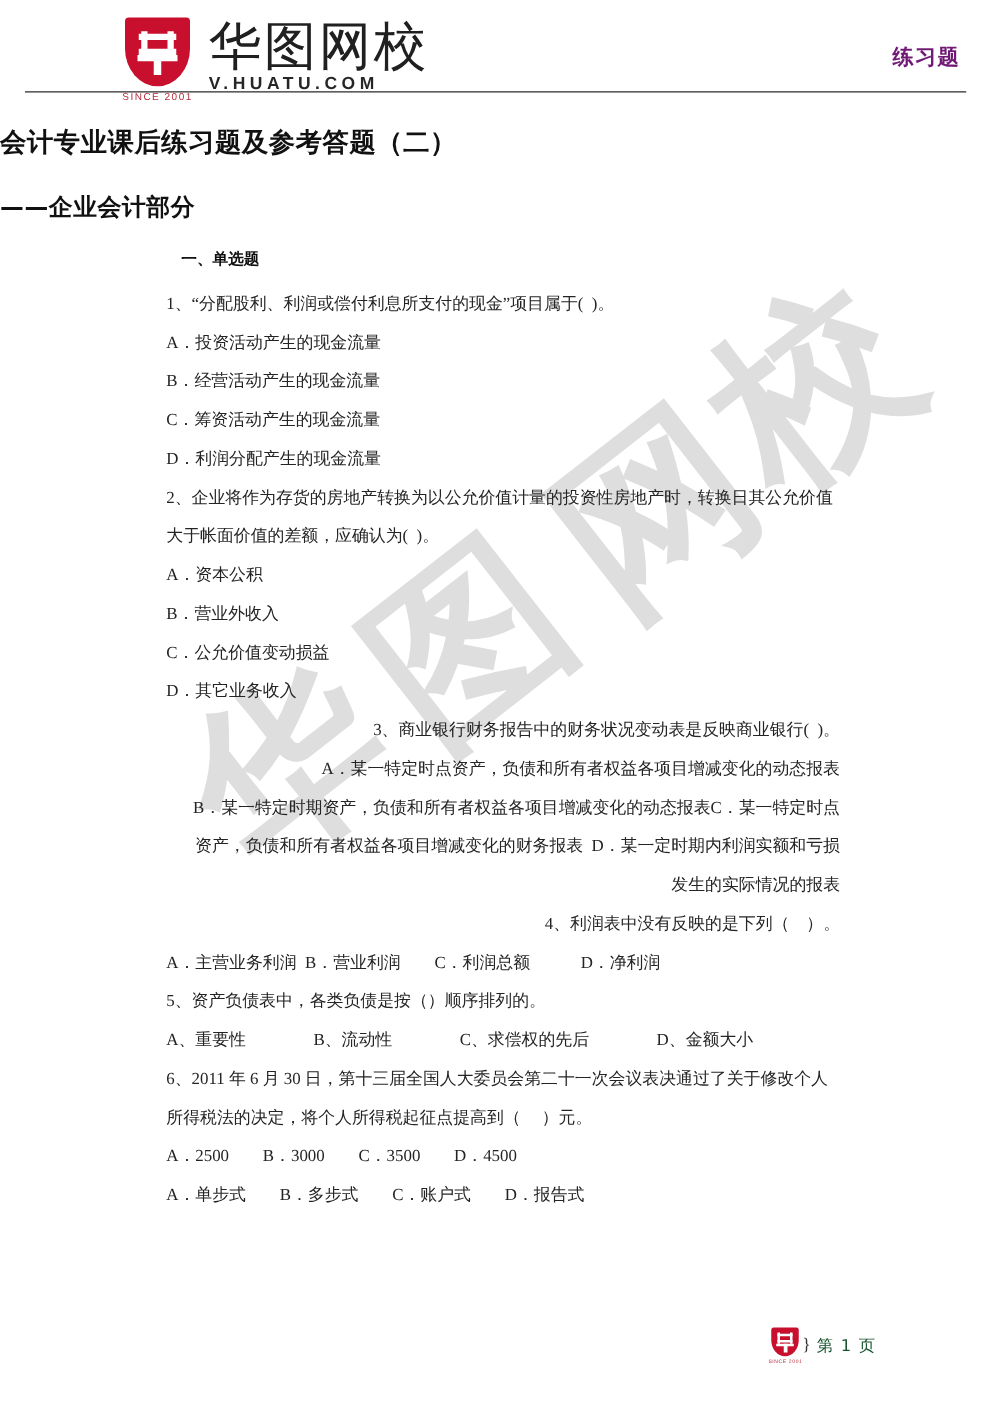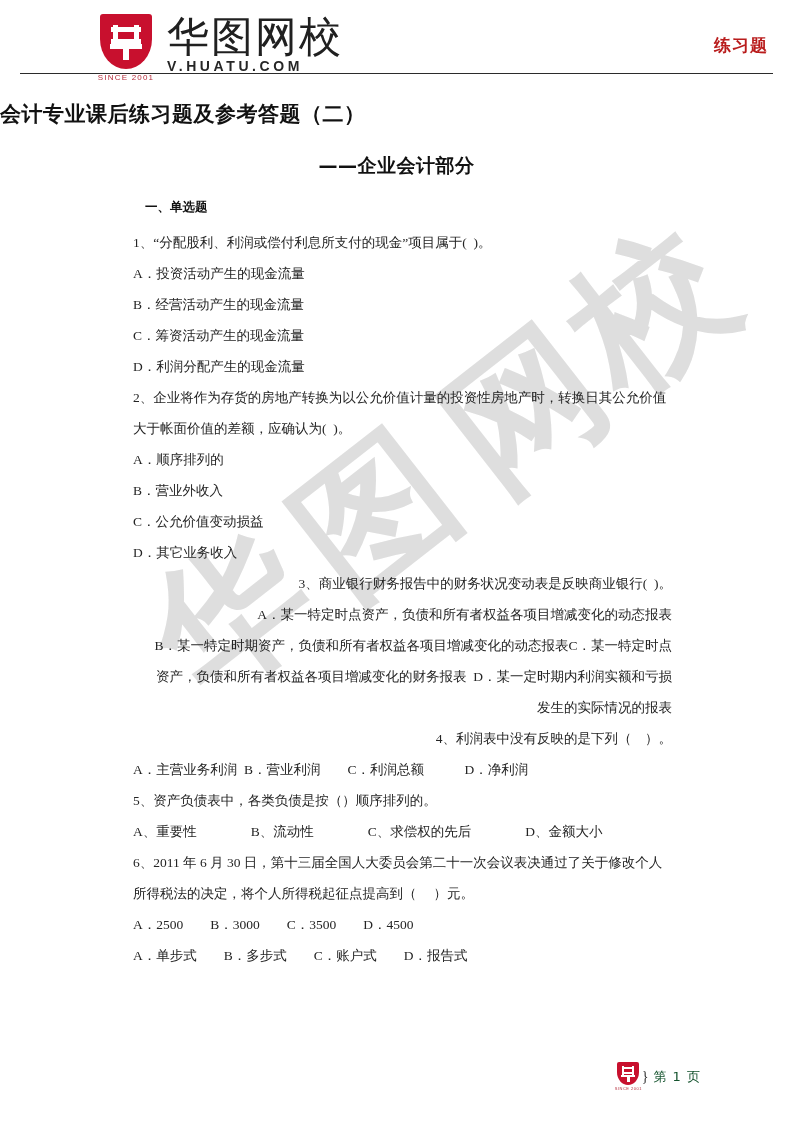--- a/index.html
+++ b/index.html
@@ -131,21 +131,21 @@
     white-space: nowrap;
   }
   .header-right {
     position: absolute;
     right: 25px;
     top: 34px;
     font-family: Liberation Sans, sans-serif;
     font-weight: 700;
     font-size: 17px;
     letter-spacing: 1px;
-    color: #b91c1c;
+    color: #701a75;
   }
   .header-rule {
     position: absolute;
     left: 20px;
     right: 20px;
     top: 73px;
     height: 0;
     border-top: 1.4px solid #2b2b2b;
   }
 
@@ -158,21 +158,21 @@
     font-weight: 700;
     font-size: 21px;
     letter-spacing: 0.5px;
     color: #111111;
     z-index: 2;
   }
   .doc-subtitle {
     position: absolute;
     left: 0; right: 0;
     top: 153px;
-    text-align: center;
+    text-align: left;
     font-family: "DejaVu Sans", "Liberation Sans", sans-serif;
     font-weight: 700;
     font-size: 19px;
     letter-spacing: 0.5px;
     color: #111111;
     z-index: 2;
   }
 
   
   .content {
@@ -303,21 +303,21 @@
   <div class="content">
     <div class="section-head">一、单选题</div>
 
     <div class="line q">1、“分配股利、利润或偿付利息所支付的现金”项目属于(  )。</div>
     <div class="line opt">A．投资活动产生的现金流量</div>
     <div class="line opt">B．经营活动产生的现金流量</div>
     <div class="line opt">C．筹资活动产生的现金流量</div>
     <div class="line opt">D．利润分配产生的现金流量</div>
 
     <div class="line q">2、企业将作为存货的房地产转换为以公允价值计量的投资性房地产时，转换日其公允价值大于帐面价值的差额，应确认为(  )。</div>
-    <div class="line opt">A．顺序排列的</div>
+    <div class="line opt">A．资本公积</div>
     <div class="line opt">B．营业外收入</div>
     <div class="line opt">C．公允价值变动损益</div>
     <div class="line opt">D．其它业务收入</div>
 
     <div class="line q indent">3、商业银行财务报告中的财务状况变动表是反映商业银行(  )。</div>
     <div class="line opt indent">A．某一特定时点资产，负债和所有者权益各项目增减变化的动态报表</div>
     <div class="line opt indent">B．某一特定时期资产，负债和所有者权益各项目增减变化的动态报表C．某一特定时点资产，负债和所有者权益各项目增减变化的财务报表  D．某一定时期内利润实额和亏损发生的实际情况的报表</div>
 
     <div class="line q indent">4、利润表中没有反映的是下列（    ）。</div>
     <div class="line opt">A．主营业务利润  B．营业利润　　C．利润总额　　　D．净利润</div>

